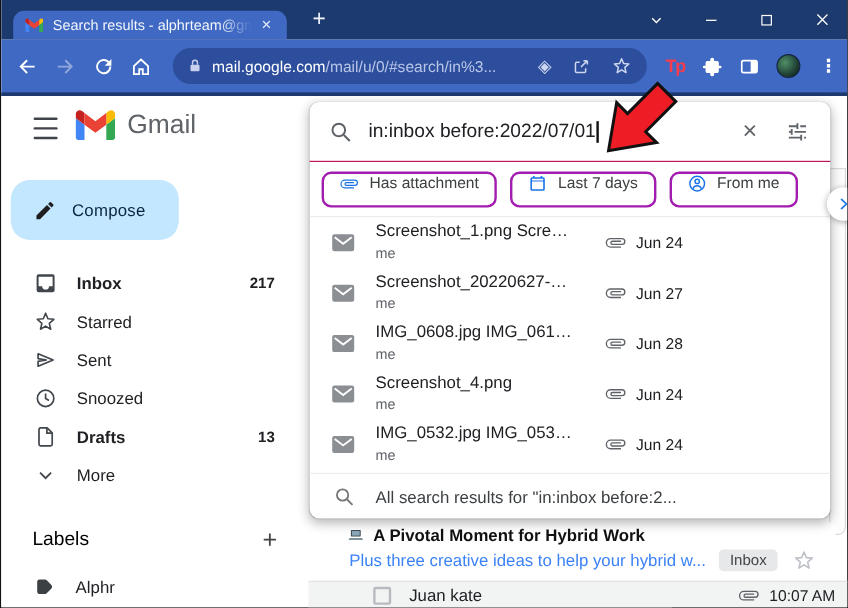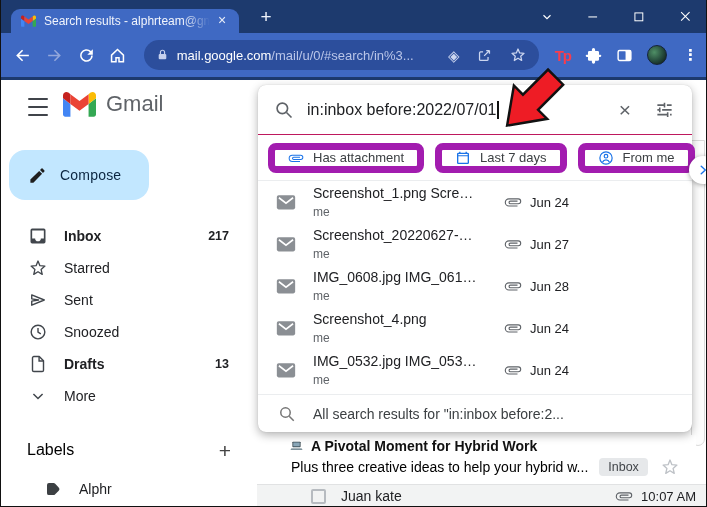--- a/index.html
+++ b/index.html
@@ -58,40 +58,40 @@
   .nav-row .nicon{width:20px;height:20px;color:#41464c;flex:none;}
   .nav-label{margin-left:16px;font-size:14px;color:#202124;}
   .nav-row.bold .nav-label{font-weight:bold;}
   .nav-count{margin-left:auto;font-size:12.5px;color:#4a4d51;}
   .nav-row.bold .nav-count{font-weight:bold;color:#202124;}
 
   .labels-head{position:absolute;left:0;top:352px;width:256px;height:36px;display:flex;
        align-items:center;padding:0 26px;}
   .labels-title{font-size:16px;color:#000000;}
   .labels-add{margin-left:auto;font-size:21px;color:#444;line-height:1;}
-  .label-row{position:absolute;left:16px;top:394px;width:256px;height:30px;display:flex;
+  .label-row{position:absolute;left:0;top:394px;width:256px;height:30px;display:flex;
        align-items:center;padding-left:27px;}
   .label-row .nicon{width:18px;height:18px;color:#3c4043;}
   .label-name{margin-left:17px;font-size:14px;color:#202124;}
 
   
   .search-card{position:absolute;left:257px;top:5px;width:434px;height:347px;background:#fff;
        border-radius:8px;box-shadow:0 3px 10px rgba(0,0,0,.3),0 0 1px rgba(0,0,0,.2);z-index:10;
        display:flex;flex-direction:column;}
   .search-row{height:50px;display:flex;align-items:center;padding:0 18px 0 16px;
        border-bottom:1px solid #be185d;flex:none;}
   .search-row .sicon{width:20px;height:20px;color:#5f6368;flex:none;}
   .query{margin-left:13px;font-size:16px;color:#202124;white-space:nowrap;}
   .caret{display:inline-block;width:1.5px;height:18px;background:#111;margin-left:1px;vertical-align:-3px;}
   .search-clear{margin-left:auto;color:#5f6368;font-size:21px;line-height:1;padding:0 4px;}
   .tune{margin-left:20px;width:19px;height:19px;color:#5f6368;}
 
   .chips-row{height:46px;display:flex;align-items:center;gap:11px;padding:0 10px;
        border-bottom:1px solid #ebedef;flex:none;}
-  .chip{height:30px;border:7px solid #a21caf;border-radius:8px;background:#fff;display:flex;
+  .chip{height:30px;border:2px solid #a21caf;border-radius:8px;background:#fff;display:flex;
        align-items:flex-start;gap:9px;padding:0 13px;}
   .chip .cicon{width:16px;height:16px;color:#1a73e8;flex:none;}
   .chip-label{font-size:13px;color:#3c4043;white-space:nowrap;}
 
   .sg-row{height:42px;display:flex;align-items:center;padding-left:18px;flex:none;}
   .sg-row .eicon{width:20px;height:16px;flex:none;}
   .sg-text{margin-left:17px;width:175px;overflow:hidden;}
   .sg-title{font-size:14px;color:#202124;white-space:nowrap;line-height:17px;}
   .sg-sender{font-size:12px;color:#5f6368;line-height:15px;}
   .sg-clip{margin-left:16px;width:18px;height:18px;color:#5f6368;flex:none;}
@@ -107,21 +107,21 @@
        border:1px solid #dadada;border-radius:0 0 7px 7px;}
   .chips-next{position:absolute;left:688px;top:76px;width:28px;height:28px;border-radius:50%;
        background:#fff;box-shadow:0 1px 5px rgba(0,0,0,.35);display:flex;align-items:center;
        justify-content:center;color:#1a73e8;z-index:11;}
   .chips-next svg{width:14px;height:14px;}
 
   .mail-a{position:absolute;left:244px;top:355px;width:451px;height:44px;background:#fff;}
   .mail-a-line1{display:flex;align-items:center;gap:7px;padding-left:44px;height:21px;}
   .mail-a-title{font-size:14px;font-weight:bold;color:#111;white-space:nowrap;}
   .mail-a-line2{display:flex;align-items:center;padding:0 16px 0 46px;height:21px;}
-  .mail-a-snippet{font-size:14px;color:#000000;white-space:nowrap;}
+  .mail-a-snippet{font-size:14px;color:#3b82f6;white-space:nowrap;}
   .badge{margin-left:11px;background:#e6e8ea;border-radius:4px;padding:2px 9px;font-size:12.5px;color:#414549;}
   .row-star{margin-left:auto;width:20px;height:20px;color:#bdc1c6;}
 
   .mail-b{position:absolute;left:256px;top:404px;width:451px;height:23px;background:#f2f3f3;
        border-top:1px solid #e1e2e3;display:flex;align-items:center;padding:0 12px 0 54px;}
   .checkbox{width:15px;height:15px;border:2px solid #b7bbc0;border-radius:2px;background:transparent;flex:none;}
   .mail-b-sender{margin-left:15px;font-size:14px;color:#202124;}
   .mail-b-clip{margin-left:auto;width:18px;height:18px;color:#5f6368;}
   .mail-b-time{margin-left:8px;font-size:13px;color:#202124;white-space:nowrap;}
 

